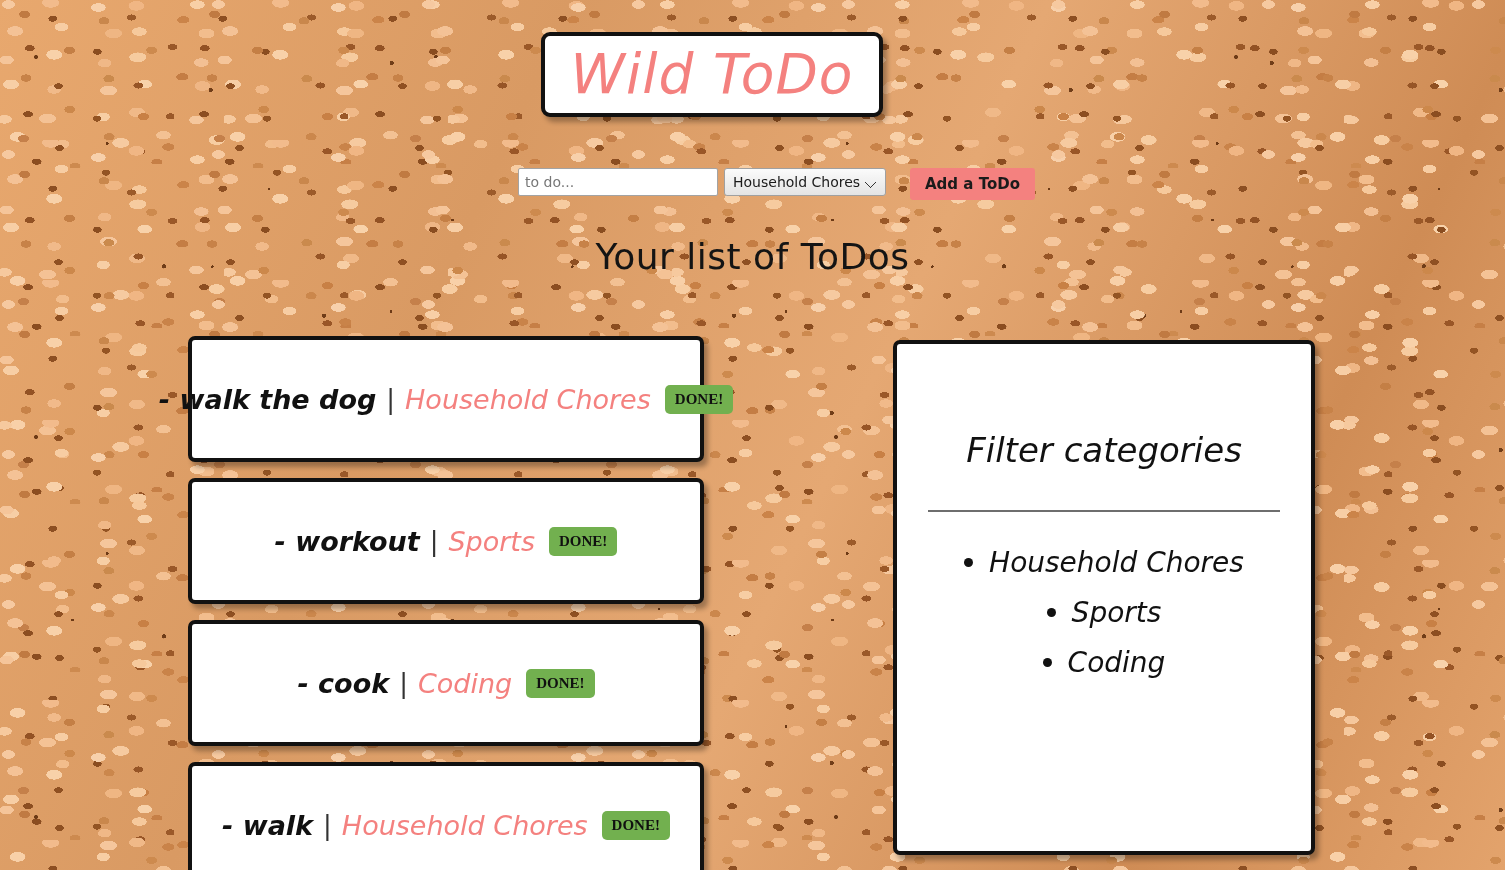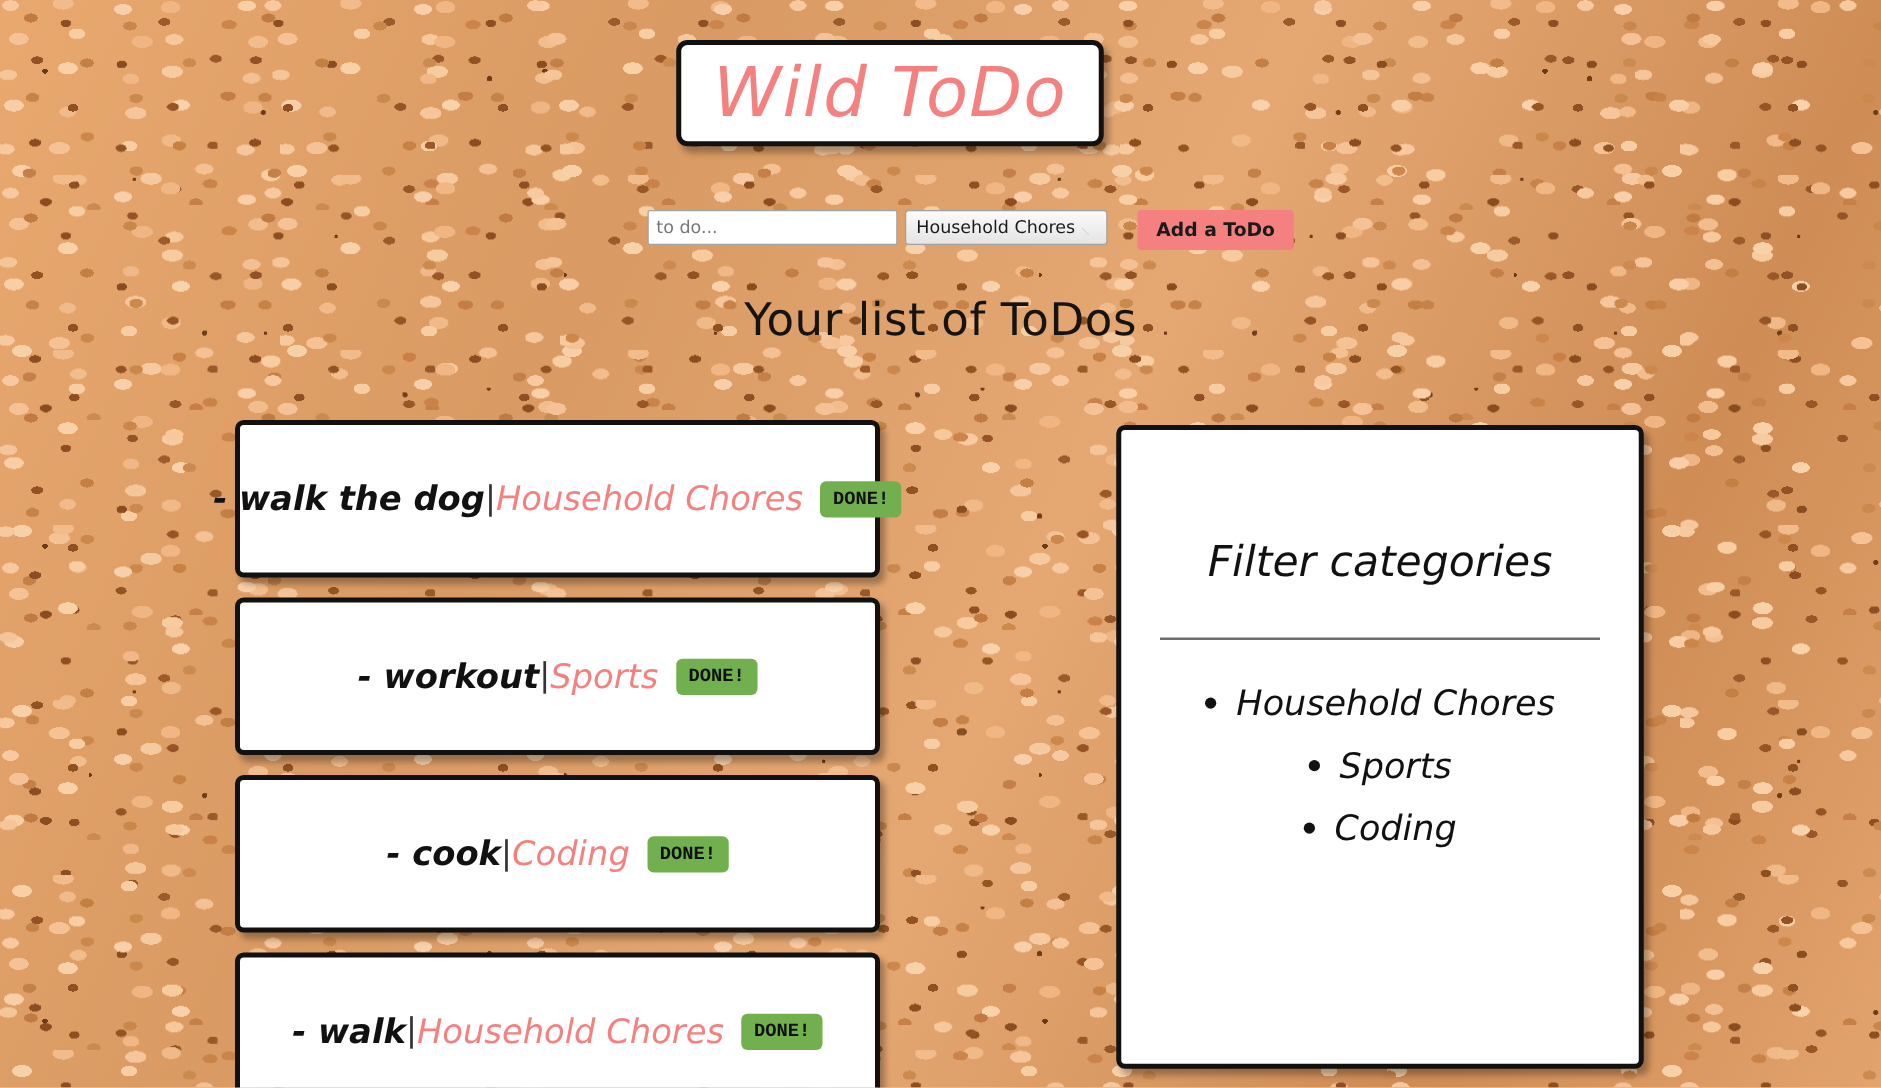--- a/index.html
+++ b/index.html
@@ -227,20 +227,21 @@
     box-shadow: 4px 5px 5px rgba(0,0,0,0.30);
     display: flex;
     align-items: center;
     justify-content: center;
     gap: 0;
     padding: 0 14px;
   }
   .todo-line {
     display: flex;
     align-items: center;
+    gap: 10px;
   }
   .todo-text {
     font-family: "DejaVu Sans", "Liberation Sans", sans-serif;
     font-style: italic;
     font-weight: bold;
     font-size: 27px;
     color: #111111;
     white-space: nowrap;
   }
   .todo-sep {
@@ -251,21 +252,21 @@
   .todo-cat {
     font-family: "DejaVu Sans", "Liberation Sans", sans-serif;
     font-style: italic;
     font-size: 27px;
     color: #f4817f;
     white-space: nowrap;
   }
   .done-btn {
     margin-left: 14px;
     padding: 6px 10px;
-    font-family: Liberation Mono, monospace;
+    font-family: Liberation Serif, serif;
     font-size: 15px;
     font-weight: bold;
     color: #101010;
     background: #72b04f;
     border: none;
     border-radius: 5px;
     cursor: pointer;
     white-space: nowrap;
   }
 

